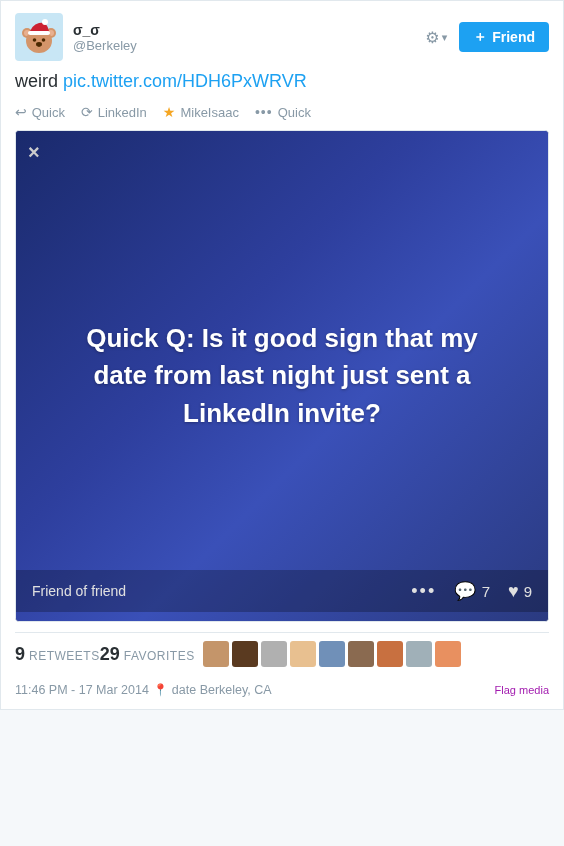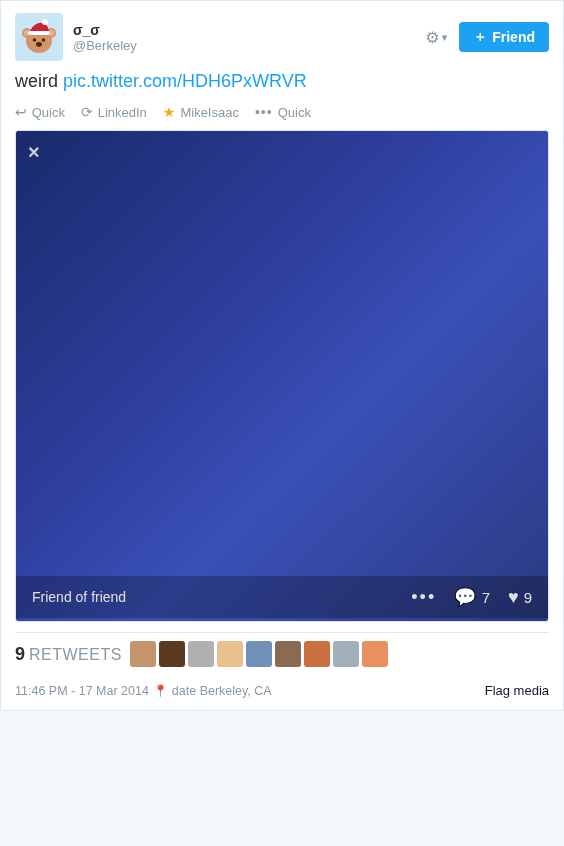--- a/index.html
+++ b/index.html
@@ -152,21 +152,21 @@
       color: #fff;
       font-size: 26px;
       font-weight: bold;
       text-align: center;
       padding: 0 40px;
       line-height: 1.45;
       text-shadow: 0 1px 3px rgba(0,0,0,0.3);
     }
     .image-footer {
       position: absolute;
-      bottom: 3px;
+      bottom: 9px;
       left: 0;
       right: 0;
       padding: 10px 16px;
       background: rgba(0,0,0,0.25);
       display: flex;
       align-items: center;
       justify-content: space-between;
     }
     .image-footer-left {
       color: #e0e0e0;
@@ -196,21 +196,21 @@
       display: flex;
       align-items: baseline;
       gap: 4px;
     }
     .stat-count {
       font-size: 18px;
       font-weight: bold;
       color: #292f33;
     }
     .stat-label {
-      font-size: 16px;
+      font-size: 12px;
       color: #8899a6;
       text-transform: uppercase;
       letter-spacing: 0.5px;
     }
     .avatars-row {
       display: flex;
       gap: 3px;
       align-items: center;
       margin-left: 8px;
     }
@@ -241,22 +241,22 @@
     }
     .tweet-timestamp {
       display: flex;
       align-items: center;
       gap: 4px;
     }
     .location-icon {
       font-size: 12px;
     }
     .flag-media {
-      color: #0f172a;
-      font-size: 13px;
+      color: #a21caf;
+      font-size: 11px;
       cursor: pointer;
       margin-left: 12px;
     }
     .stats-row {
       display: flex;
       align-items: center;
       padding: 8px 0;
       border-top: 1px solid #e1e8ed;
     }
   </style>
@@ -331,20 +331,21 @@
     </button>
     <button class="action-btn more">
       <span class="action-icon">•••</span>
       <span>Quick</span>
     </button>
   </div>
 
   <div class="tweet-image-container">
     <div class="tweet-image">
       <span class="image-close">×</span>
+      <div class="image-text">Quick Q: Is it good sign that my date from last night just sent a LinkedIn invite?</div>
       <div class="image-footer">
         <span class="image-footer-left">Friend of friend</span>
         <div class="image-footer-right">
           <span class="image-footer-dots">•••</span>
           <div class="image-footer-stat">
             <span class="stat-icon">💬</span>
             <span>7</span>
           </div>
           <div class="image-footer-stat">
             <span class="stat-icon">♥</span>
@@ -353,20 +354,24 @@
         </div>
       </div>
     </div>
   </div>
 
   <div class="stats-row">
     <div class="stat-group">
       <span class="stat-count">9</span>
       <span class="stat-label">RETWEETS</span>
     </div>
+    <div class="stat-group">
+      <span class="stat-count">29</span>
+      <span class="stat-label">FAVORITES</span>
+    </div>
     <div class="avatars-row">
       <div class="mini-avatar" style="background:#c4956a;"></div>
       <div class="mini-avatar" style="background:#5a3a20;"></div>
       <div class="mini-avatar" style="background:#b0b0b0;"></div>
       <div class="mini-avatar" style="background:#e8c090;"></div>
       <div class="mini-avatar" style="background:#7090b8;"></div>
       <div class="mini-avatar" style="background:#8a6a50;"></div>
       <div class="mini-avatar" style="background:#c87040;"></div>
       <div class="mini-avatar" style="background:#a0b0b8;"></div>
       <div class="mini-avatar" style="background:#e89060;"></div>

